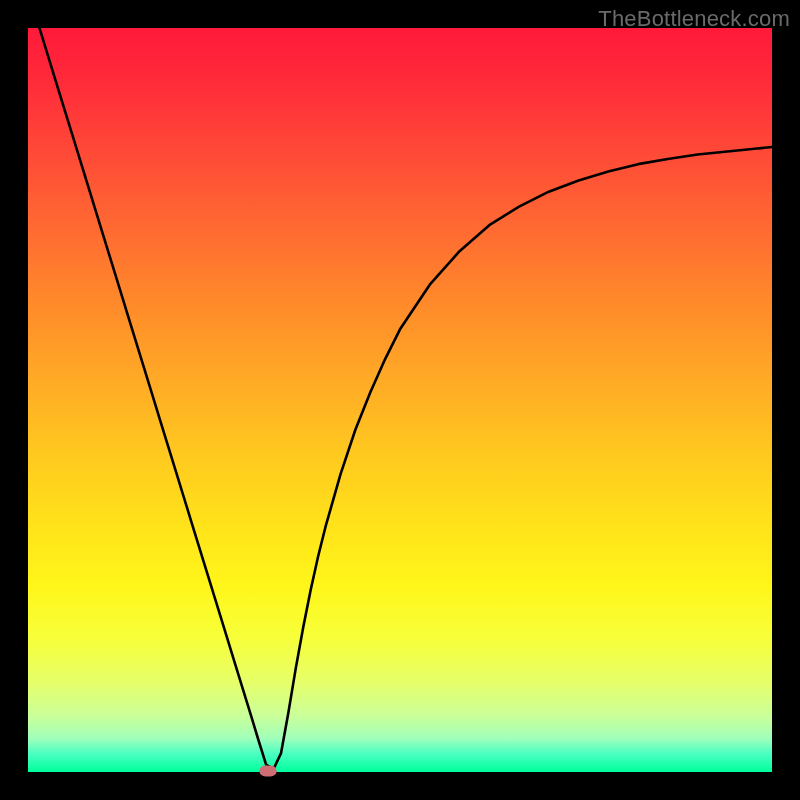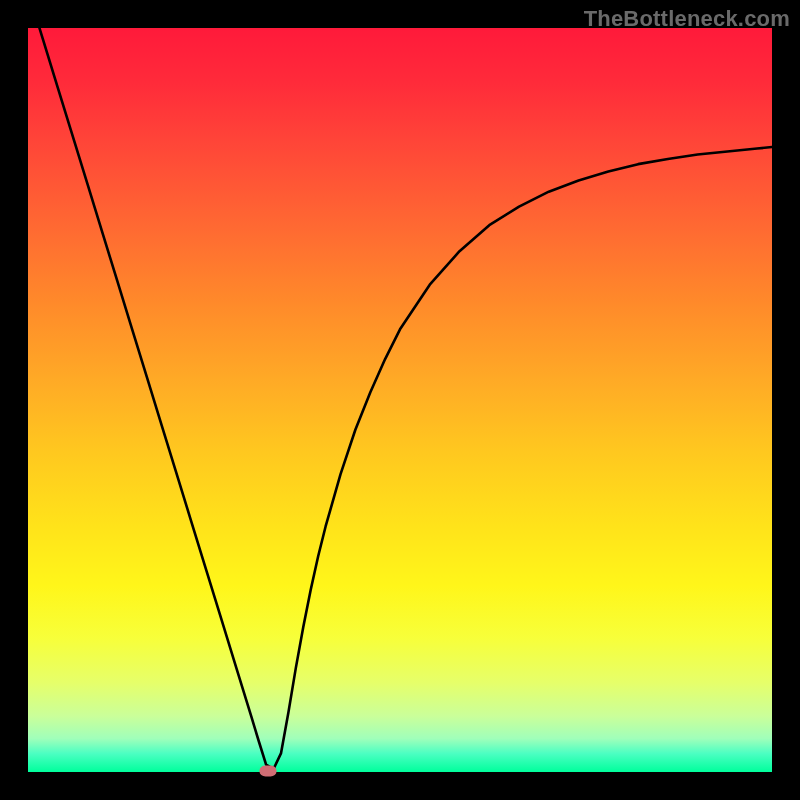--- a/index.html
+++ b/index.html
@@ -42,21 +42,21 @@
       #4cffc2 97.5%,
       #00ff9c 100%
     );
   }
   .watermark {
     position: absolute;
     top: 6px;
     right: 10px;
     color: #6a6a6a;
     font-size: 22px;
-    font-weight: 700;
+    font-weight: 400;
     letter-spacing: 0.2px;
     user-select: none;
   }
   svg.curve {
     position: absolute;
     left: 0;
     top: 0;
     width: 744px;
     height: 744px;
     overflow: visible;

